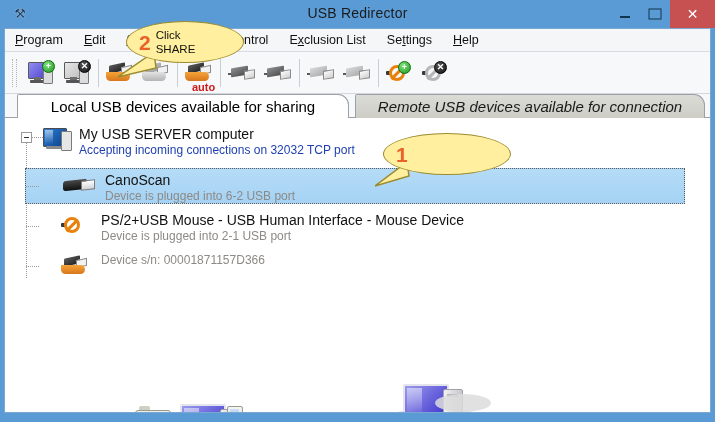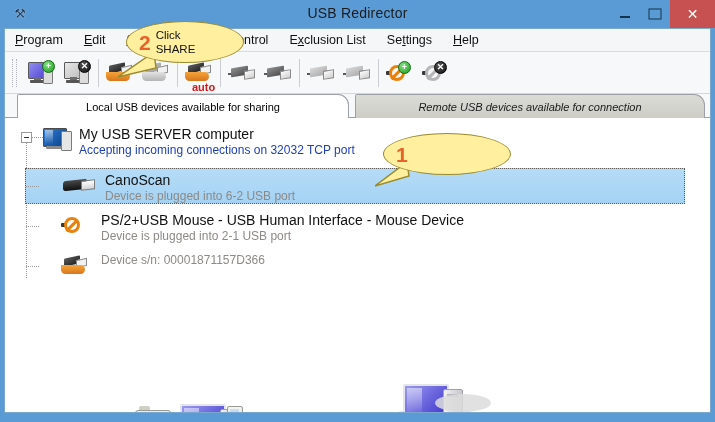--- a/index.html
+++ b/index.html
@@ -110,21 +110,21 @@
     color:#cf1b1b;font-family:"Liberation Sans",sans-serif;margin-left:9px;
   }
 
   
   .tabstrip{
     position:absolute;left:0;top:65px;width:100%;height:24px;
     background:#f7f8fa;
   }
   .tab{
     position:absolute;top:0;height:24px;box-sizing:border-box;
-    font-size:11px;color:#1a1a1a;
+    font-size:15px;color:#1a1a1a;
     display:flex;align-items:center;justify-content:center;
     border:1px solid #9aa0a6;border-bottom:none;
     border-radius:2px 11px 0 0;
   }
   .tab.active{left:12px;width:332px;background:#ffffff;z-index:3;color:#000;}
   .tab.inactive{left:350px;width:350px;background:linear-gradient(180deg,#dcdcd7,#cdcdc6);z-index:2;font-style:italic;}
 
   
   .tree{
     position:absolute;left:0;top:88px;width:100%;bottom:0;background:#fff;

